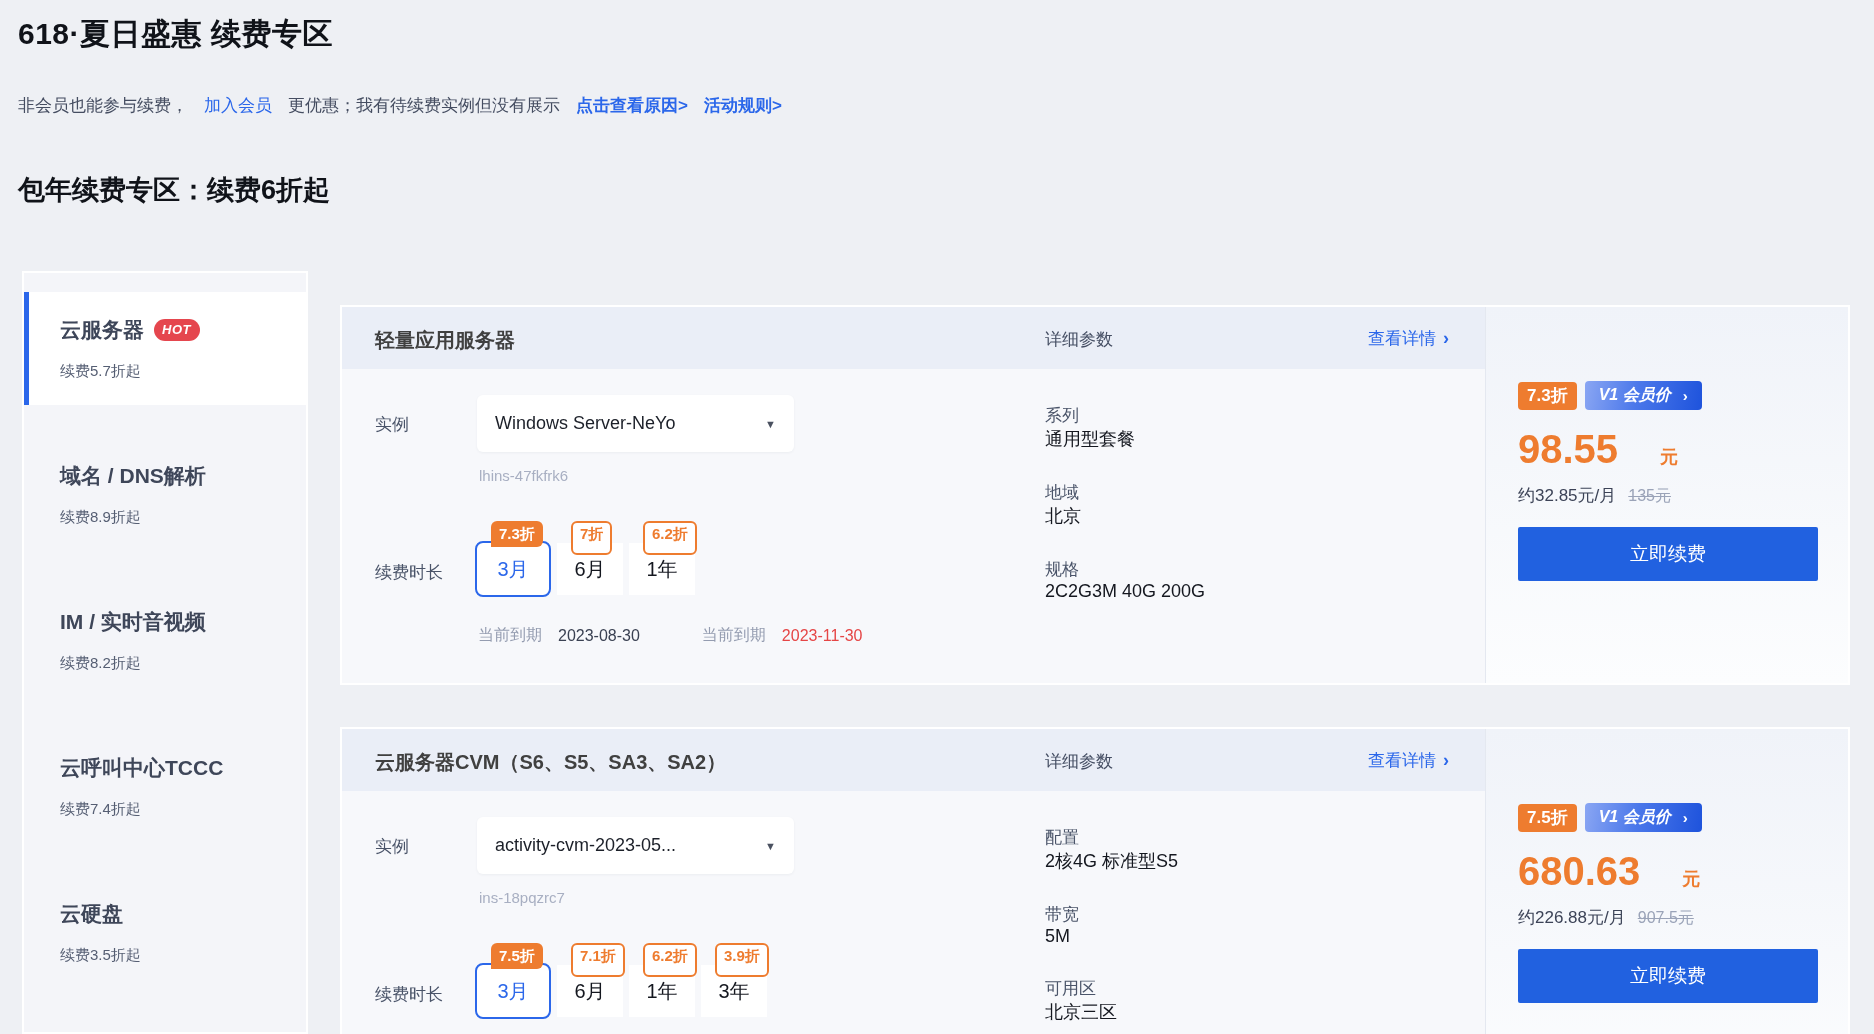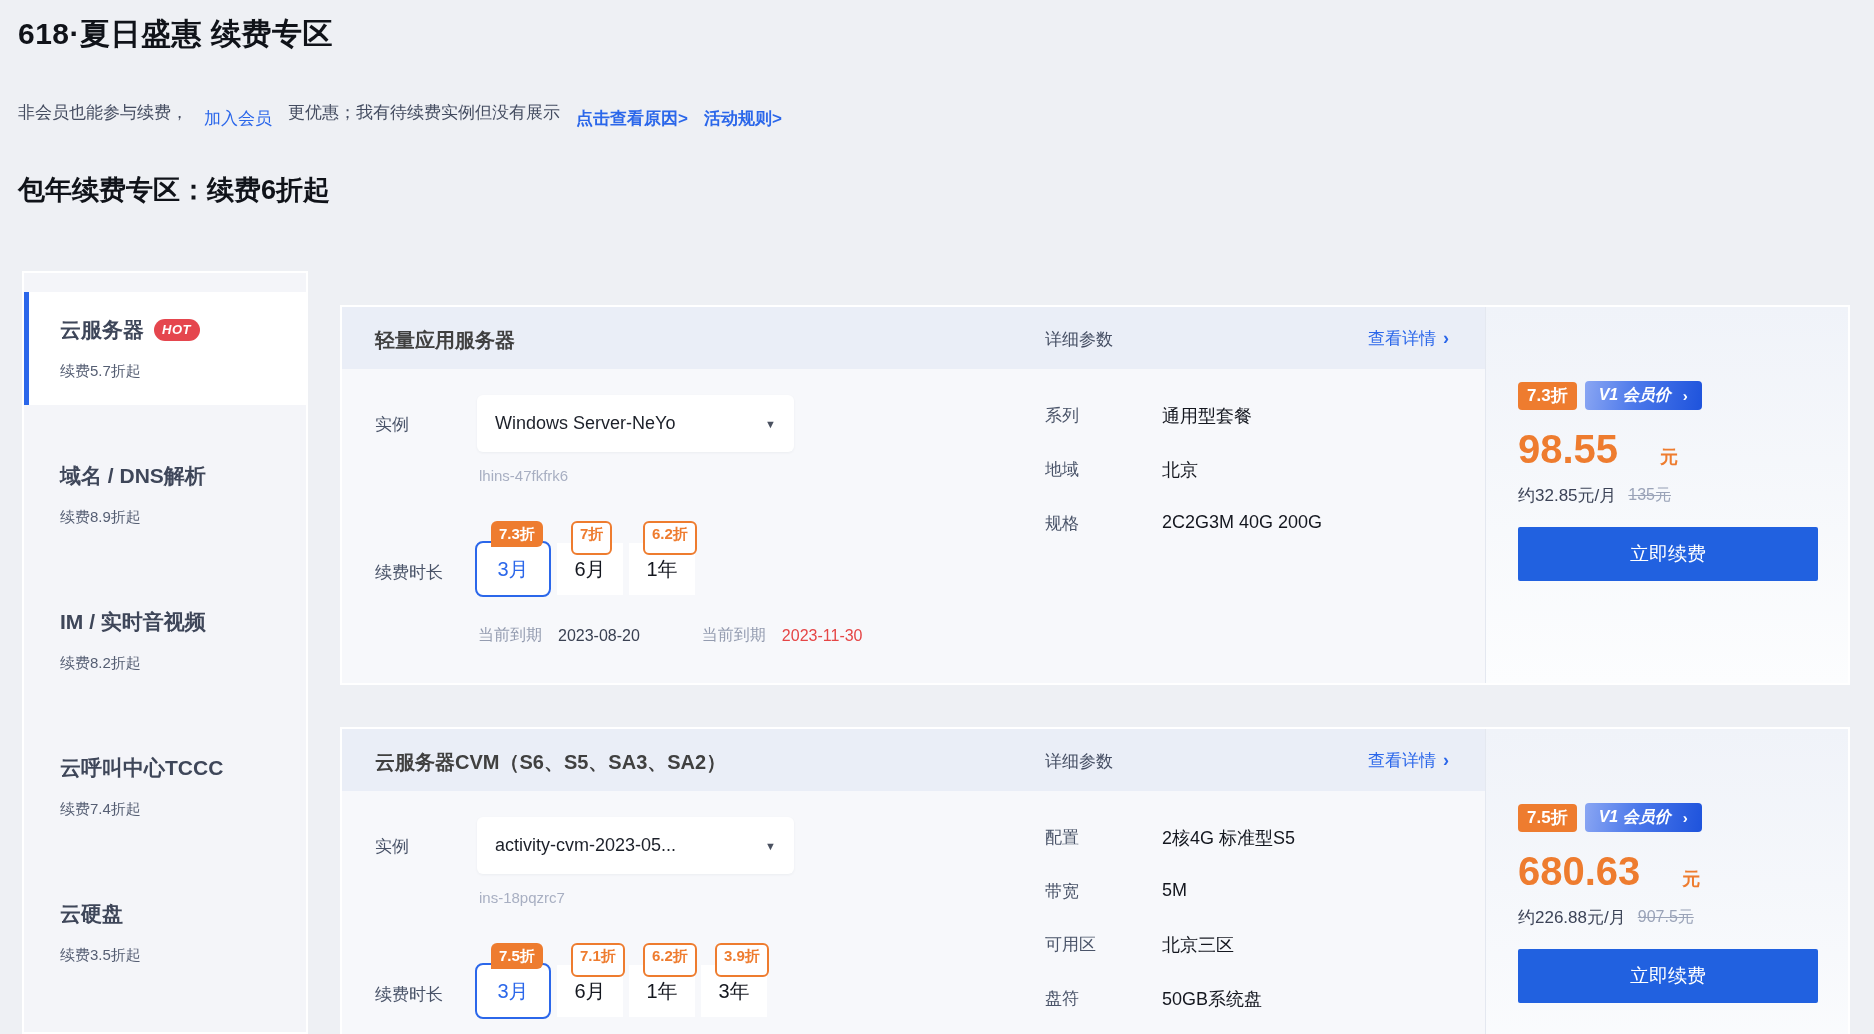--- a/index.html
+++ b/index.html
@@ -9,21 +9,21 @@
     font-family:"Liberation Sans","DejaVu Sans",sans-serif;
     color:#15181e;
     position:relative;
   }
   .stage { position:absolute; inset:0; width:1874px; height:740px; }
 
   
   .page-title { position:absolute; left:18px; top:14px; font-size:30px; font-weight:700; color:#101319; letter-spacing:.5px; }
   .sub-row { position:absolute; left:18px; top:94px; display:flex; align-items:center; font-size:17px; color:#454d61; white-space:nowrap; }
   .sub-row .gap { margin-left:16px; }
-  .link { color:#2b67ea; cursor:pointer; text-decoration:none;margin-top:13px; }
+  .link { color:#2b67ea; cursor:pointer; text-decoration:none; }
   .link.bold { font-weight:700; }
   .section-title { position:absolute; left:18px; top:172px; font-size:27px; font-weight:700; color:#101319; }
 
   
   .sidebar {
     position:absolute; left:22px; top:271px; width:286px; height:763px;
     background:#f4f5f9; border:2px solid #ffffff; padding-top:19px;
   }
   .side-item { position:relative; height:113px; margin-bottom:33px; padding:24px 0 0 36px; cursor:pointer; }
   .side-item.active { background:#ffffff; }
@@ -76,21 +76,21 @@
   .tab-badge.solid { background:#ee7c2f; color:#fff; border-radius:6px 6px 6px 0; }
   .tab-badge.outline { background:#fff; color:#ee7c2f; border:2px solid #ee7c2f; padding:3px 7px 12px; }
 
   .dates { position:absolute; left:136px; top:318px; display:flex; align-items:center; font-size:16px; }
   .date-label { color:#949cb0; }
   .date-value { color:#3a4152; margin-left:16px; }
   .date-value.red { color:#e54545; }
   .dates .spacer { width:62px; }
 
   .specs { position:absolute; left:703px; top:97px; }
-  .spec-row { display:flex; margin-bottom:30px; }
+  .spec-row { display:flex; margin-bottom:30px;flex-direction:column; }
   .spec-label { width:117px; font-size:17px; color:#4a5469; }
   .spec-value { font-size:18px; color:#14171f; }
 
   
   .card-aside {
     position:absolute; left:1143px; top:0; bottom:0; right:0;
     border-left:1px solid #e4e8f0;
     background:linear-gradient(180deg,#f0f3f9 0%,#fcfdfe 100%);
     padding:74px 0 0 32px;
   }
@@ -98,21 +98,21 @@
   .disc-badge { background:#ee7c2f; color:#fff; font-size:17px; font-weight:700; padding:5px 9px 6px; border-radius:4px; line-height:1; }
   .member-badge {
     background:linear-gradient(100deg,#8aa6f3 0%,#4a77ea 45%,#1e53dc 100%);
     color:#fff; font-size:16px; font-weight:700; font-style:italic;
     padding:6px 14px 7px; border-radius:4px; line-height:1; display:flex; align-items:center; cursor:pointer;
   }
   .member-badge .chev { margin-left:12px; font-size:15px; font-style:normal; }
   .amount-row { margin-top:17px; display:flex; align-items:baseline; color:#ee7c2f;gap:36px; }
   .amount { font-size:40px; font-weight:700; line-height:1.1; }
   .amount-unit { font-size:18px; font-weight:700; margin-left:6px; }
-  .monthly-row { margin-top:13px; display:flex; align-items:center; }
+  .monthly-row { margin-top:13px; display:flex; align-items:flex-end; }
   .monthly { font-size:17px; color:#3c4357; }
   .original { font-size:16px; color:#9aa3b8; text-decoration:line-through; margin-left:12px; }
   .renew-btn {
     margin-top:20px; width:300px; height:54px; background:#2161e0; color:#fff; font-size:19px;
     border:none; border-radius:2px; cursor:pointer; font-family:inherit; display:flex; align-items:center; justify-content:center;
   }
 </style>
 </head>
 <body>
 
@@ -191,21 +191,21 @@
           <span>6月</span>
         </div>
         <div class="tab">
           <span class="tab-badge outline">6.2折</span>
           <span>1年</span>
         </div>
       </div>
 
       <div class="dates">
         <span class="date-label">当前到期</span>
-        <span class="date-value">2023-08-20</span>
+        <span class="date-value">2023-08-30</span>
         <span class="spacer"></span>
         <span class="date-label">当前到期</span>
         <span class="date-value red">2023-11-30</span>
       </div>
 
       <div class="specs">
         <div class="spec-row">
           <span class="spec-label">系列</span>
           <span class="spec-value">通用型套餐</span>
         </div>

